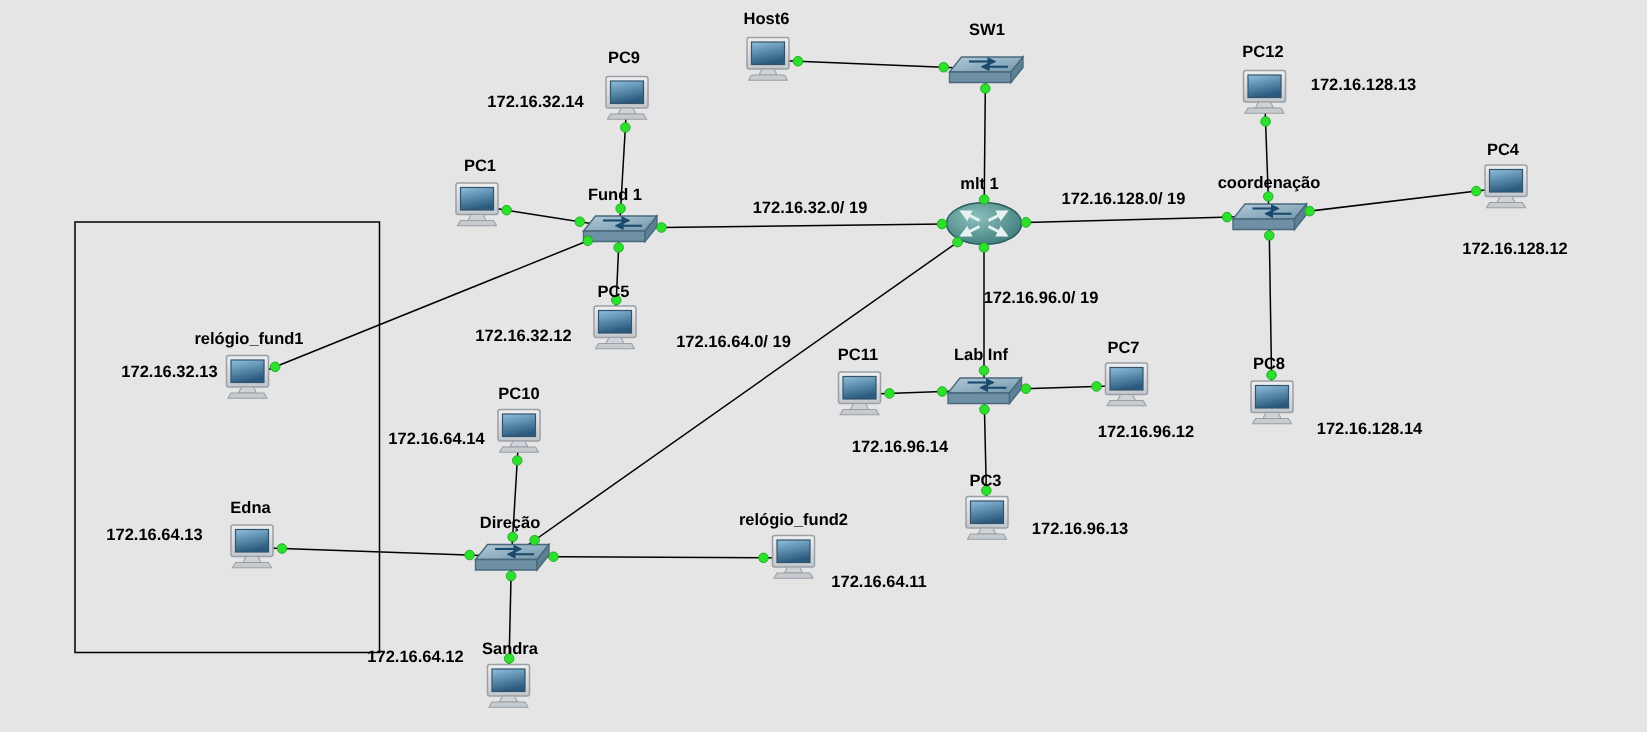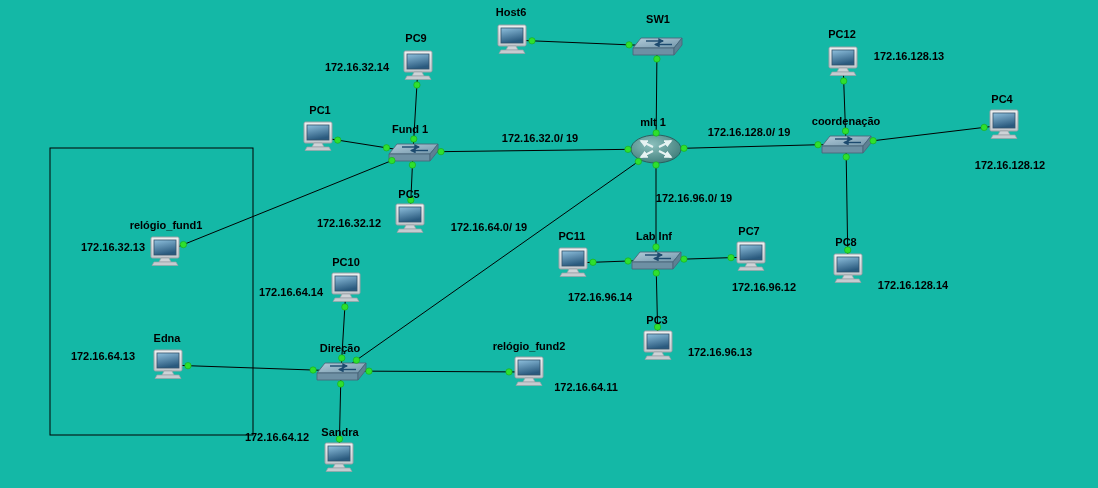--- a/index.html
+++ b/index.html
@@ -1,16 +1,16 @@
 <!DOCTYPE html>
 <html><head>
 <meta charset="utf-8">
 <style>
   html, body { margin: 0; padding: 0; background: #ffffff; }
-  .stage { position: relative; width: 1098px; height: 488px; background: #14b8a6; overflow: hidden; }
+  .stage { position: relative; width: 1098px; height: 488px; background: #e5e5e5; overflow: hidden; }
   svg { display: block; }
   .lbl { font-family: "Liberation Sans", sans-serif; font-size: 11px; font-weight: bold; fill: #000000; }
 </style>
 </head>
 <body>
 
 <div class="stage">
   <svg width="1098" height="488" viewBox="0 0 1098 488" xmlns="http://www.w3.org/2000/svg">
     <defs>
       <linearGradient id="screenGrad" x1="0" y1="0" x2="0.3" y2="1">

